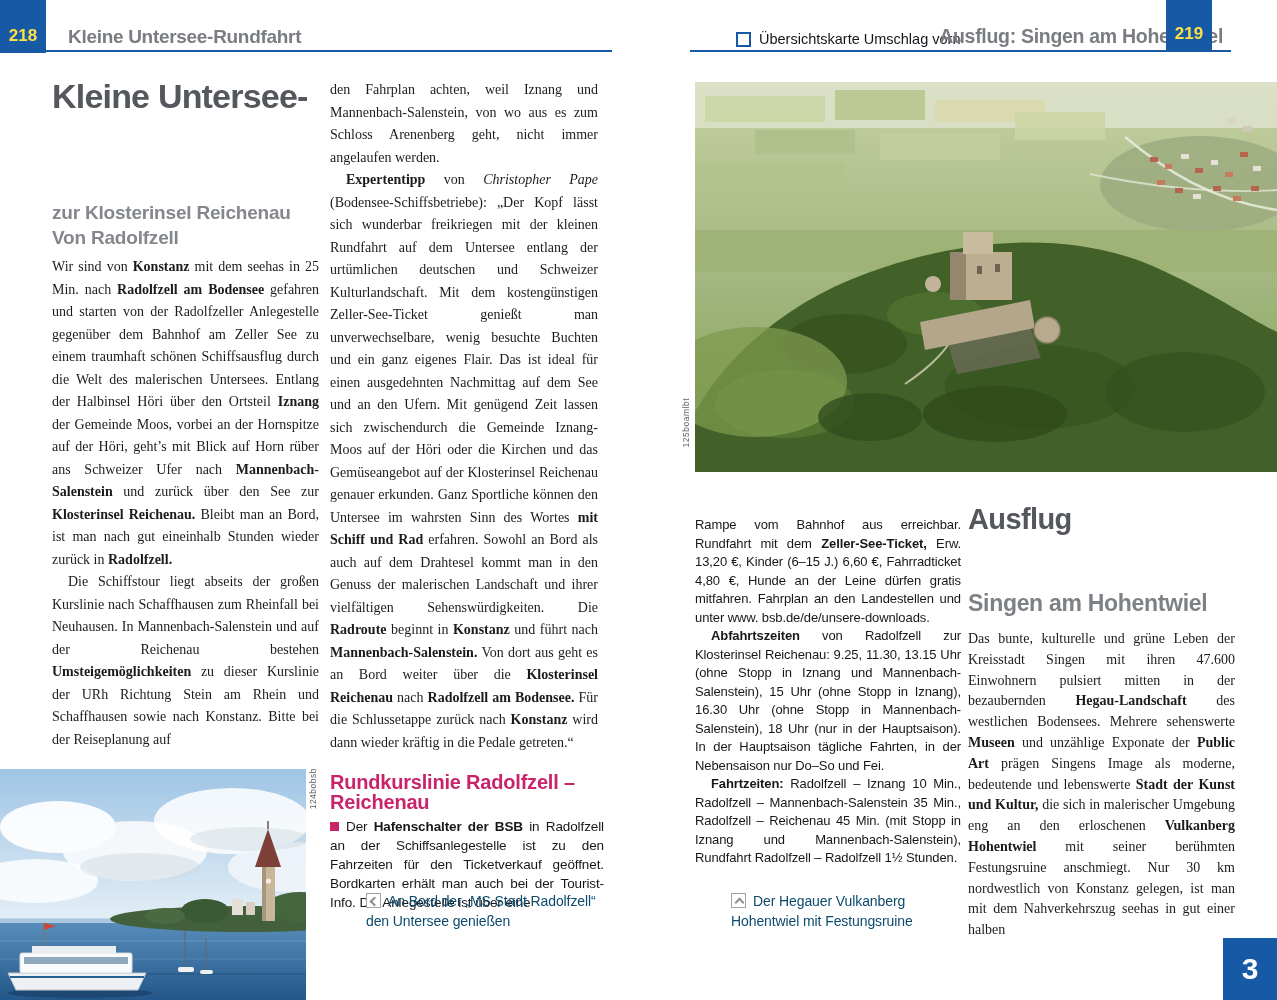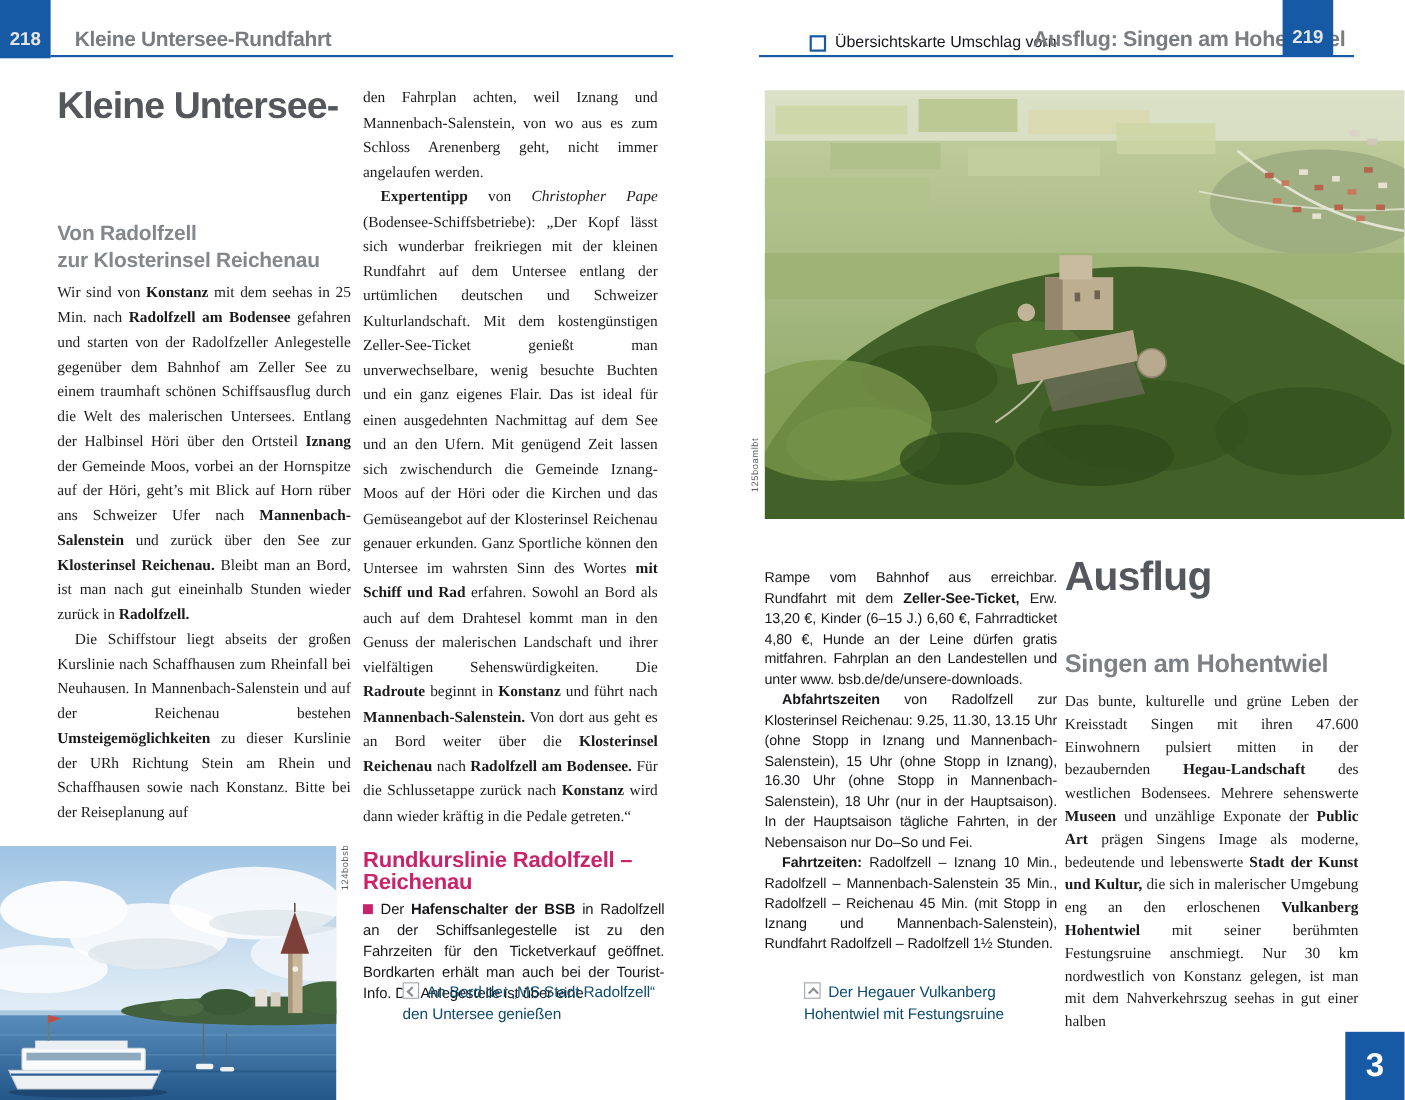--- a/index.html
+++ b/index.html
@@ -4,21 +4,21 @@
 <style>
   html,body{margin:0;padding:0;}
   body{
     width:1277px;height:1000px;position:relative;background:#ffffff;
     font-family:"Liberation Sans",sans-serif;overflow:hidden;
     -webkit-font-smoothing:antialiased;
   }
   .abs{position:absolute;}
   
   .pn-box{
-    background:#1659a5;color:#e5e5e5;font-weight:bold;font-size:17px;
+    background:#1659a5;color:#fde047;font-weight:bold;font-size:17px;
     display:flex;align-items:flex-end;justify-content:center;
     box-sizing:border-box;padding-bottom:7px;
   }
   .hrule{background:#1659a5;height:2px;}
   .run-title{font-size:19px;font-weight:bold;color:#797c80;letter-spacing:-0.3px;white-space:nowrap;}
   .hdr-note{display:flex;align-items:center;font-size:14.5px;color:#15151d;}
   .chkbox{display:inline-block;width:11px;height:11px;border:2px solid #1659a5;margin-right:8px;background:#fff;}
   
   .big-title{font-size:34px;line-height:41px;font-weight:bold;color:#54575b;letter-spacing:-0.8px;}
   .sub-title{font-size:19px;line-height:25px;font-weight:bold;color:#84878b;letter-spacing:-0.2px;}
@@ -40,21 +40,21 @@
   .chevbox.up::after{left:3.5px;top:5px;transform:rotate(135deg);}
   .vcredit{
     writing-mode:vertical-rl;transform:rotate(180deg);
     font-size:8.5px;color:#5c6063;letter-spacing:0.5px;white-space:nowrap;
   }
   
   .sanscol{
     font-size:13px;line-height:18.5px;color:#17171a;text-align:justify;
     overflow:hidden;letter-spacing:-0.1px;
   }
-  .section-title{font-size:37px;font-weight:bold;color:#54575b;letter-spacing:-0.6px;}
+  .section-title{font-size:29px;font-weight:bold;color:#54575b;letter-spacing:-0.6px;}
   .section-sub{font-size:23px;font-weight:bold;color:#7d8084;letter-spacing:-0.3px;}
   .chapter-tab{
     background:#1659a5;color:#fff;font-weight:bold;font-size:30px;
     display:flex;align-items:center;justify-content:center;
   }
   .photo{overflow:hidden;}
   .photo svg{display:block;}
 </style>
 </head>
 <body>
@@ -68,22 +68,22 @@
   <span>Übersichtskarte Umschlag vorn</span>
 </div>
 <div class="abs run-title" style="right:54px;top:25px;font-size:19.5px;">Ausflug: Singen am Hohentwiel</div>
 <div class="abs hrule" style="left:690px;top:50px;width:541px;"></div>
 <div class="abs pn-box" style="left:1166px;top:0;width:46px;height:51px;">219</div>
 
 <div class="abs big-title" style="left:52px;top:76px;width:280px;">
   <div>Kleine Untersee-</div>
 </div>
 <div class="abs sub-title" style="left:52px;top:200px;width:280px;">
+  <div>zur Klosterinsel Reichenau</div>
   <div>Von Radolfzell</div>
-  <div>zur Klosterinsel Reichenau</div>
 </div>
 
 <div class="abs bodycol" style="left:52px;top:256px;width:267px;height:494px;">
     <p class="para"><span>Wir sind von </span><span class="b">Konstanz</span><span> mit dem seehas in 25 Min. nach </span><span class="b">Radolfzell am Bodensee</span><span> gefahren und starten von der Radolfzeller Anlegestelle gegenüber dem Bahnhof am Zeller See zu einem traumhaft schönen Schiffsausflug durch die Welt des malerischen Untersees. Entlang der Halbinsel Höri über den Ortsteil </span><span class="b">Iznang</span><span> der Gemeinde Moos, vorbei an der Hornspitze auf der Höri, geht’s mit Blick auf Horn rüber ans Schweizer Ufer nach </span><span class="b">Mannenbach-Salenstein</span><span> und zurück über den See zur </span><span class="b">Klosterinsel Reichenau.</span><span> Bleibt man an Bord, ist man nach gut eineinhalb Stunden wieder zurück in </span><span class="b">Radolfzell.</span></p>
     <p class="para indent"><span>Die Schiffstour liegt abseits der großen Kurslinie nach Schaffhausen zum Rheinfall bei Neuhausen. In Mannenbach-Salenstein und auf der Reichenau bestehen </span><span class="b">Umsteigemöglichkeiten</span><span> zu dieser Kurslinie der URh Richtung Stein am Rhein und Schaffhausen sowie nach Konstanz. Bitte bei der Reiseplanung auf</span></p>
   </div>
 
 <div class="abs bodycol" style="left:330px;top:79px;width:268px;height:694px;">
     <p class="para"><span>den Fahrplan achten, weil Iznang und Mannenbach-Salenstein, von wo aus es zum Schloss Arenenberg geht, nicht immer angelaufen werden.</span></p>
     <p class="para indent"><span class="b">Expertentipp</span><span> von </span><span class="i">Christopher Pape</span><span> (Bodensee-Schiffsbetriebe): „Der Kopf lässt sich wunderbar freikriegen mit der kleinen Rundfahrt auf dem Untersee entlang der urtümlichen deutschen und Schweizer Kulturlandschaft. Mit dem kostengünstigen Zeller-See-Ticket genießt man unverwechselbare, wenig besuchte Buchten und ein ganz eigenes Flair. Das ist ideal für einen ausgedehnten Nachmittag auf dem See und an den Ufern. Mit genügend Zeit lassen sich zwischendurch die Gemeinde Iznang-Moos auf der Höri oder die Kirchen und das Gemüseangebot auf der Klosterinsel Reichenau genauer erkunden. Ganz Sportliche können den Untersee im wahrsten Sinn des Wortes </span><span class="b">mit Schiff und Rad</span><span> erfahren. Sowohl an Bord als auch auf dem Drahtesel kommt man in den Genuss der malerischen Landschaft und ihrer vielfältigen Sehenswürdigkeiten. Die </span><span class="b">Radroute</span><span> beginnt in </span><span class="b">Konstanz</span><span> und führt nach </span><span class="b">Mannenbach-Salenstein.</span><span> Von dort aus geht es an Bord weiter über die </span><span class="b">Klosterinsel Reichenau</span><span> nach </span><span class="b">Radolfzell am Bodensee.</span><span> Für die Schlussetappe zurück nach </span><span class="b">Konstanz</span><span> wird dann wieder kräftig in die Pedale getreten.“</span></p>

